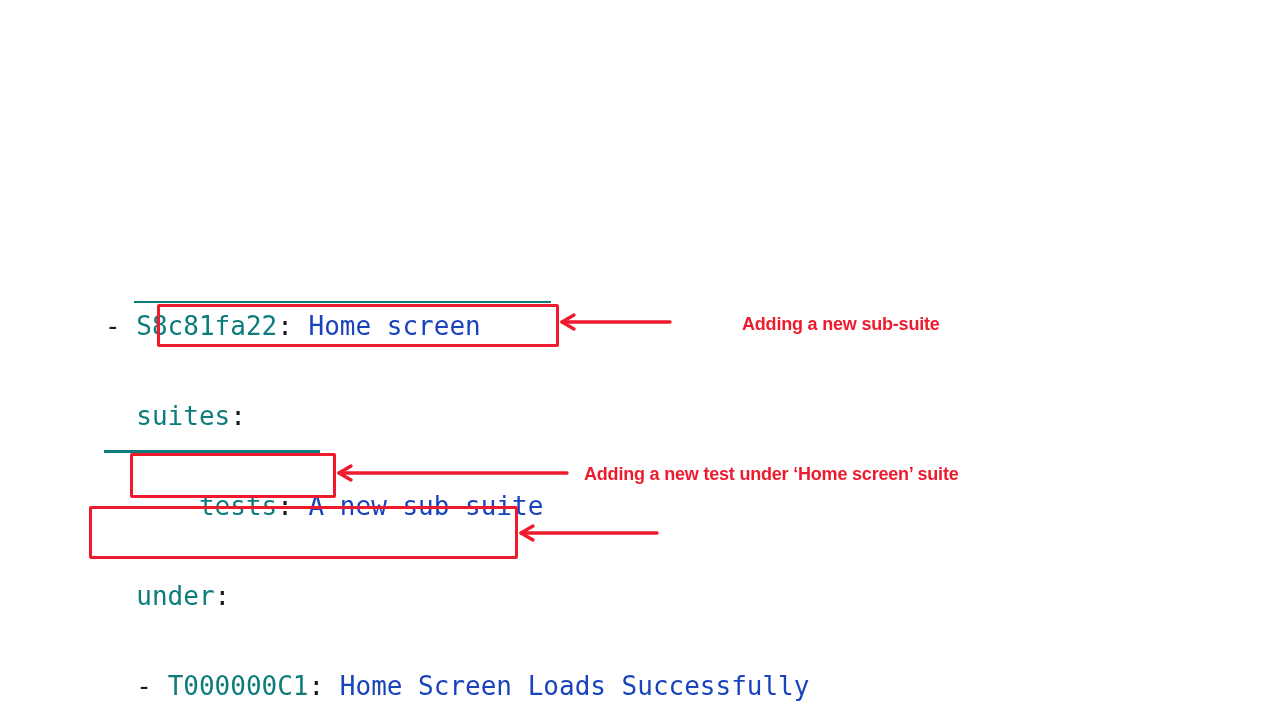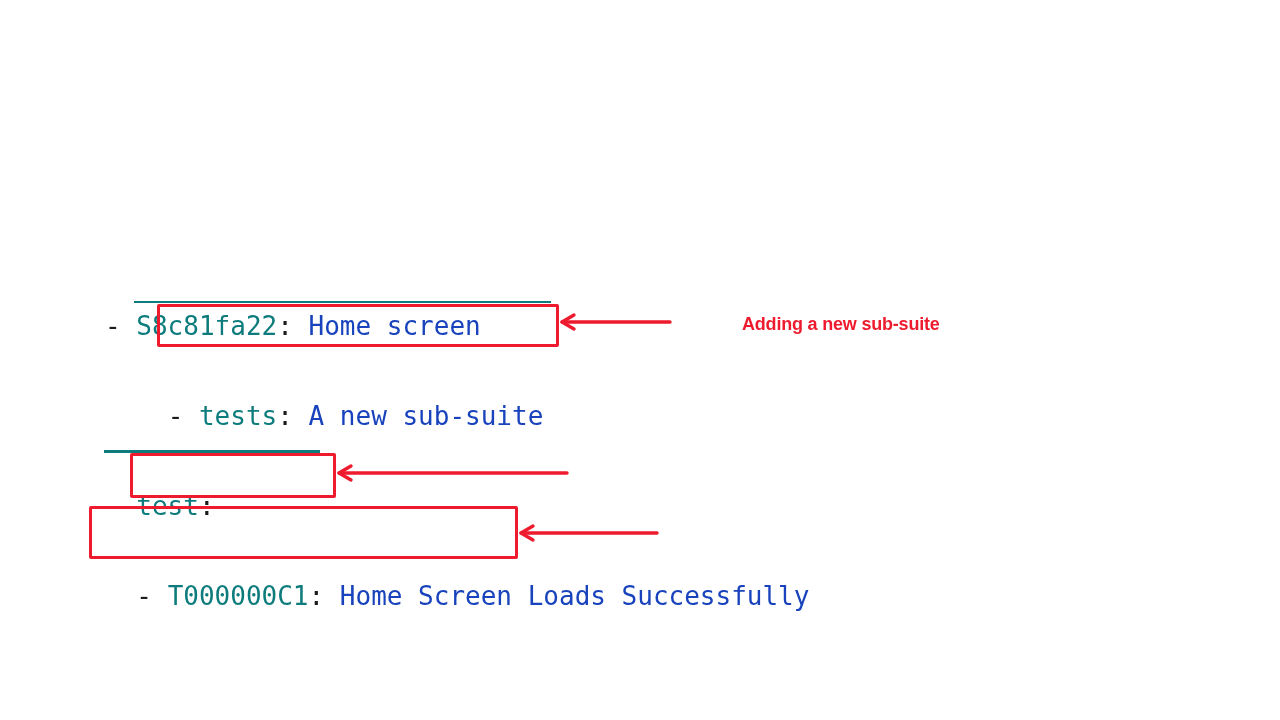--- a/index.html
+++ b/index.html
@@ -75,22 +75,23 @@
   .artifact-suites    { left: 134px; top: 301px; width: 417px; }
   .artifact-test-row  { left: 104px; top: 450px; width: 216px; height: 3px; }
 </style>
 </head>
 <body>
 
 <div class="stage">
 
   <div class="code-block">
     <div class="code-line"><span class="tk-indent"></span><span class="tk-dash">- </span><span class="tk-key">S8c81fa22</span><span class="tk-colon">: </span><span class="tk-value">Home screen</span></div>
+    <div class="code-line"><span class="tk-indent">  </span><span class="tk-dash"></span><span class="tk-key">suites</span><span class="tk-colon">:</span><span class="tk-value"></span></div>
     <div class="code-line"><span class="tk-indent">    </span><span class="tk-dash">- </span><span class="tk-key">tests</span><span class="tk-colon">: </span><span class="tk-value">A new sub-suite</span></div>
-    <div class="code-line"><span class="tk-indent">  </span><span class="tk-dash"></span><span class="tk-key">test</span><span class="tk-colon">:</span><span class="tk-value"></span></div>
+    <div class="code-line"><span class="tk-indent">  </span><span class="tk-dash"></span><span class="tk-key">under</span><span class="tk-colon">:</span><span class="tk-value"></span></div>
     <div class="code-line"><span class="tk-indent">  </span><span class="tk-dash">- </span><span class="tk-key">T000000C1</span><span class="tk-colon">: </span><span class="tk-value">Home Screen Loads Successfully</span></div>
     
     
     
     
     
   </div>
 
   <div class="artifact-line artifact-suites"></div>
   <div class="artifact-line artifact-test-row"></div>
@@ -106,14 +107,15 @@
   <svg class="annotation-arrow arrow-new-test" width="235" height="20" viewBox="0 0 235 20">
     <line x1="5" y1="10" x2="233" y2="10"></line>
     <polyline points="17,3 5,10 17,17"></polyline>
   </svg>
   <svg class="annotation-arrow arrow-root-suite" width="143" height="20" viewBox="0 0 143 20">
     <line x1="5" y1="10" x2="141" y2="10"></line>
     <polyline points="17,3 5,10 17,17"></polyline>
   </svg>
 
   <div class="annotation-label label-sub-suite">Adding a new sub-suite</div>
+  <div class="annotation-label label-new-test">Adding a new test under ‘Home screen’ suite</div>
 
 </div>
 
 </body></html>

